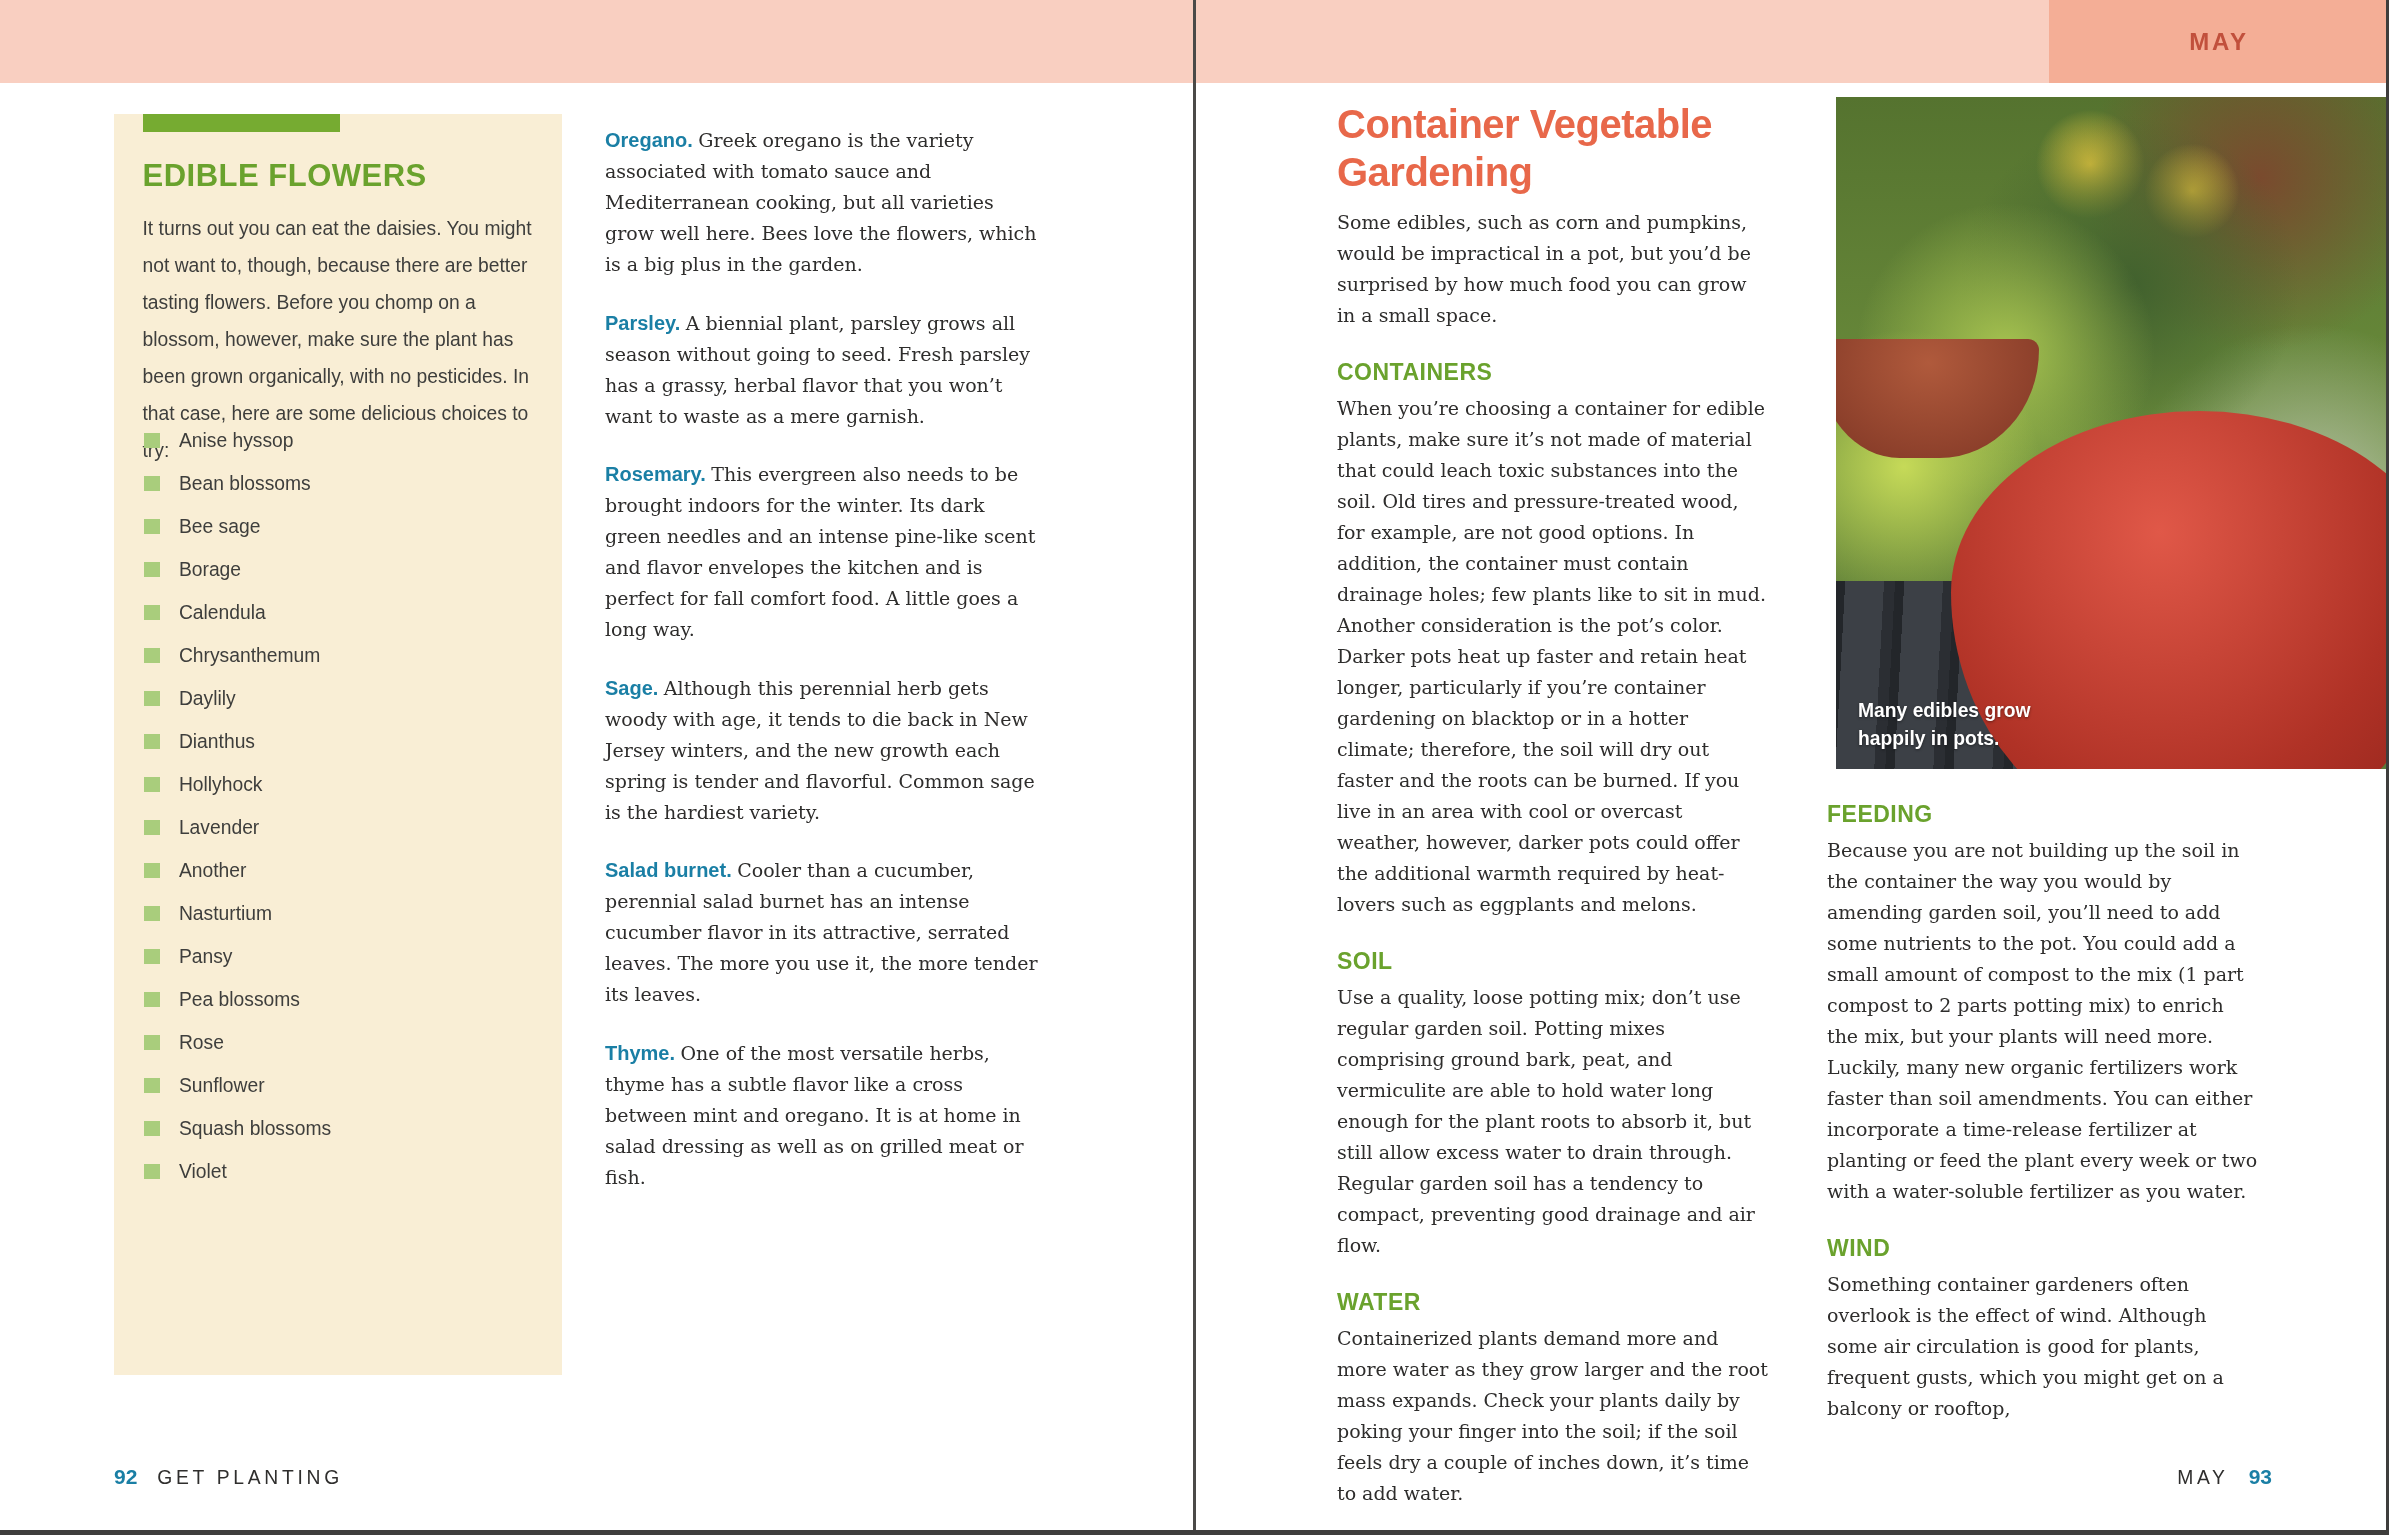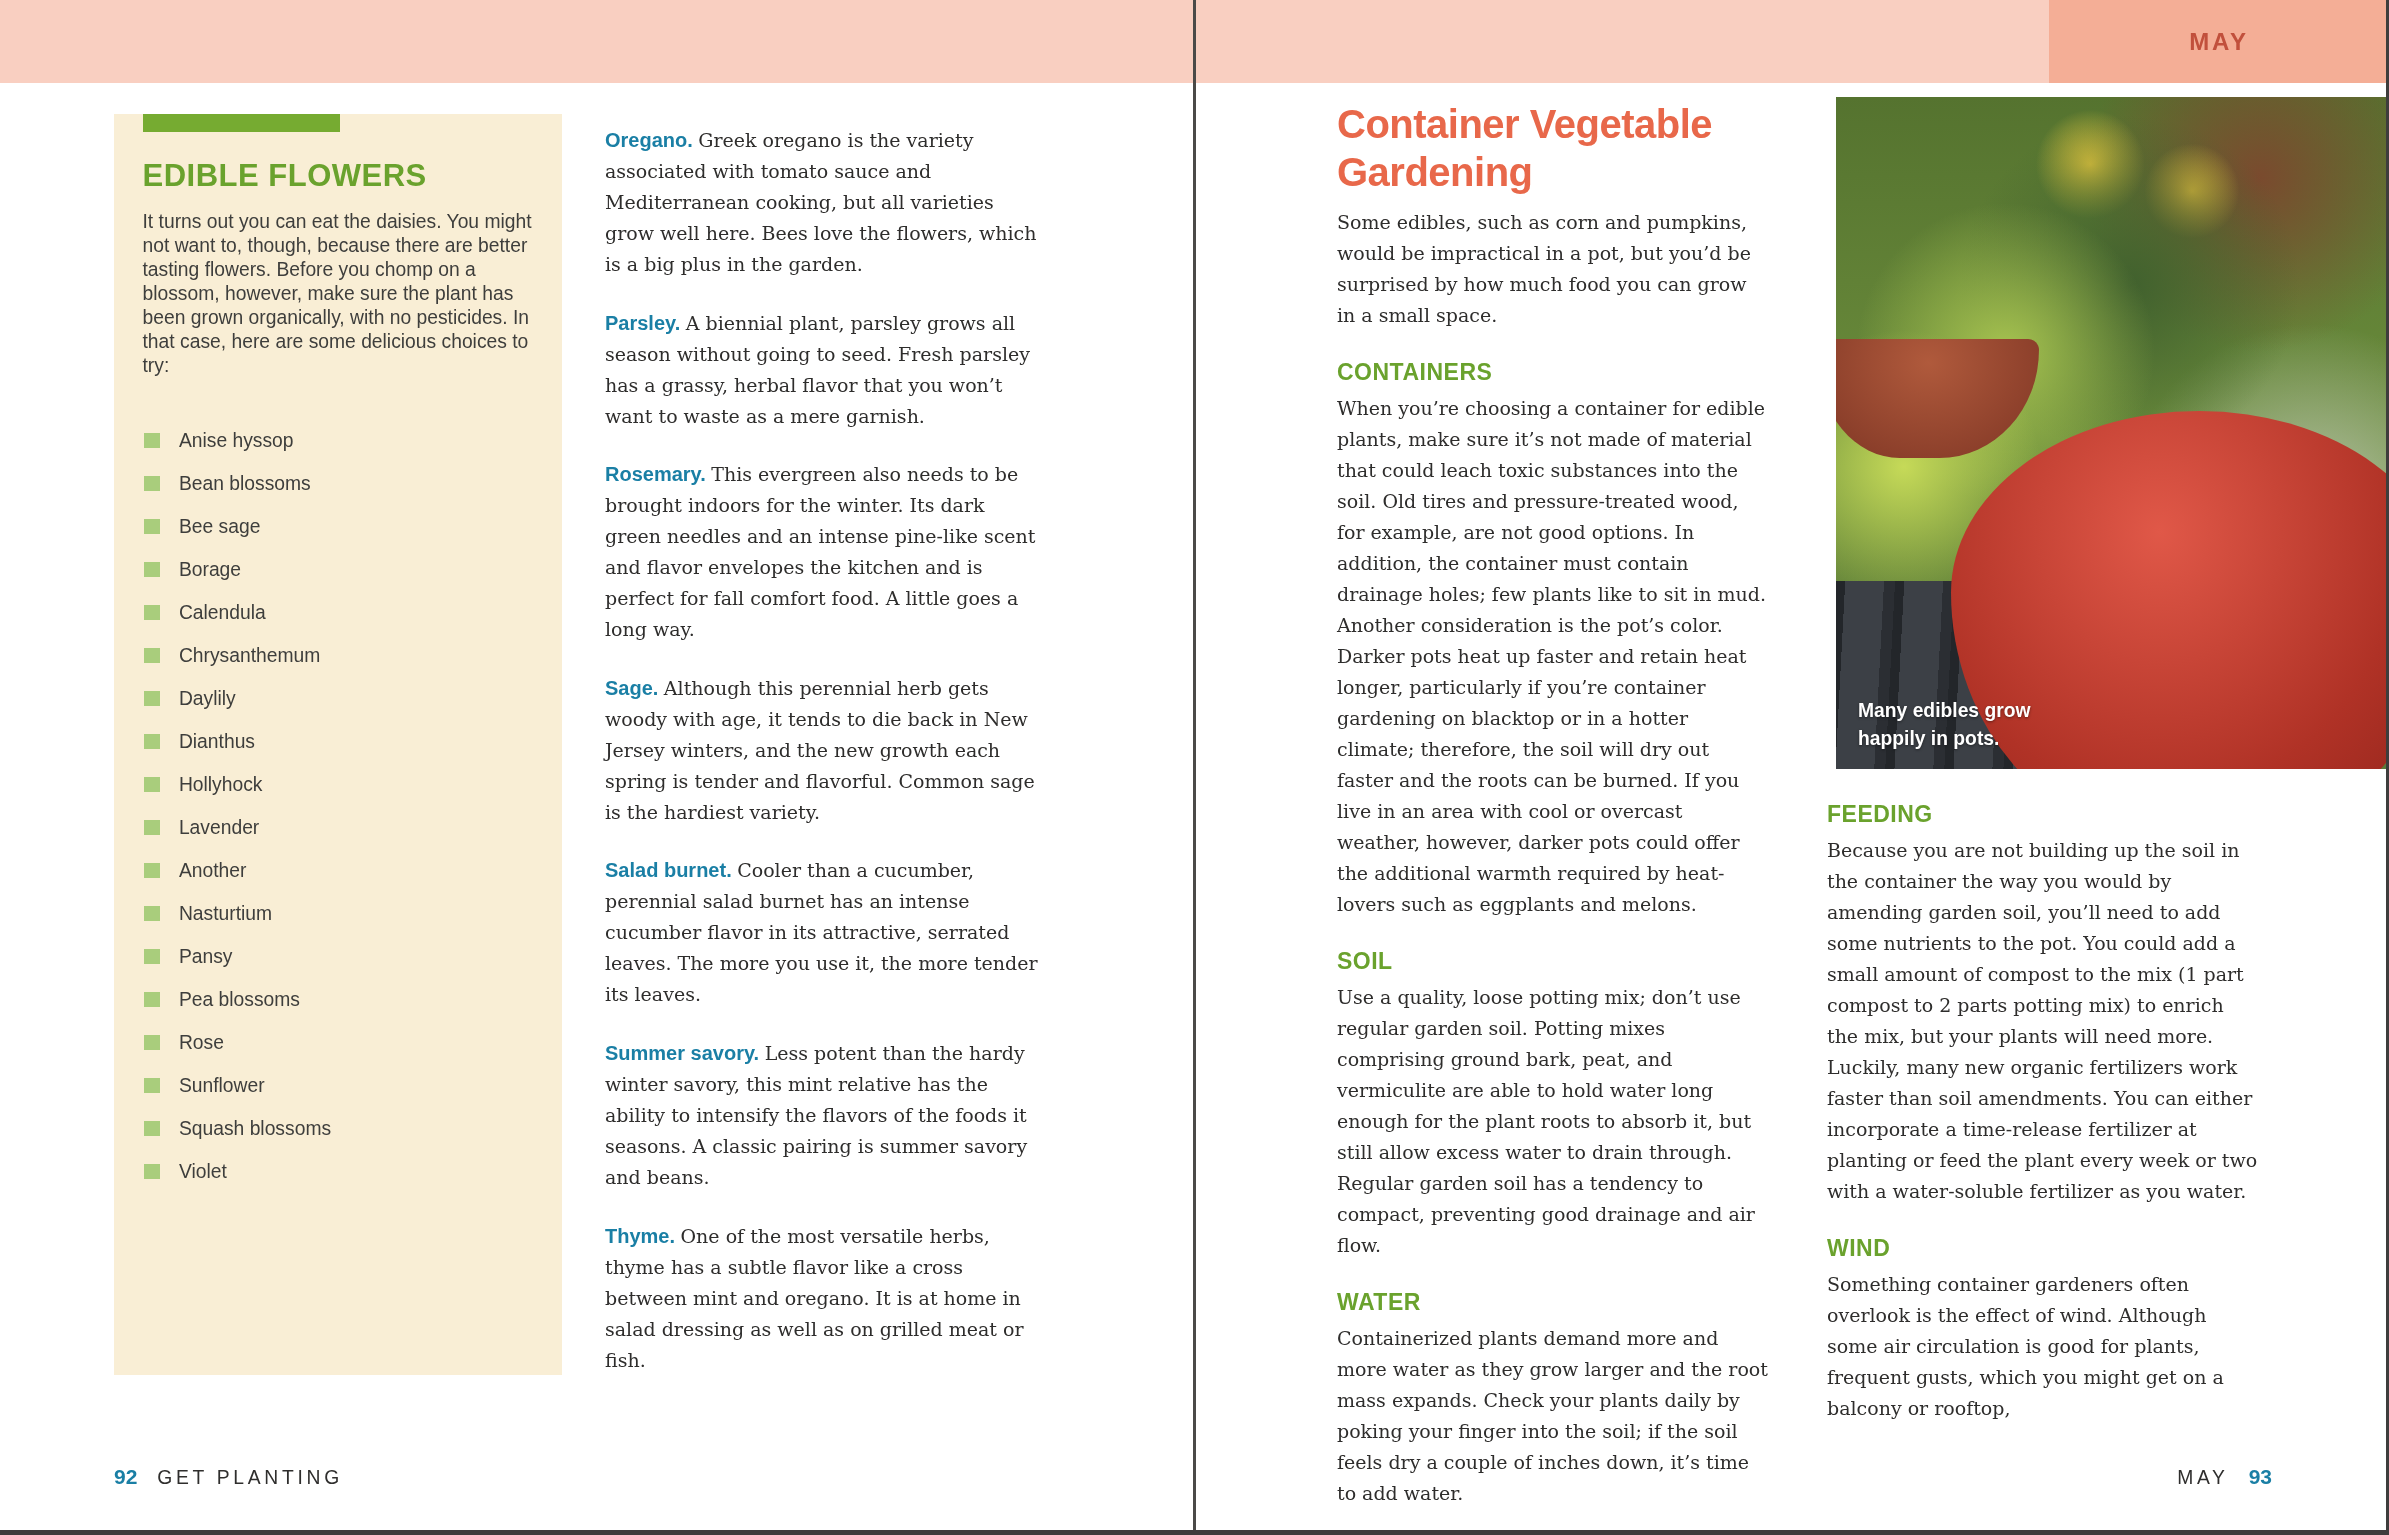--- a/index.html
+++ b/index.html
@@ -19,21 +19,21 @@
   .gutter { position:absolute; left:1193px; top:0; width:2.8px; height:1536px; background:#4b4a48; z-index:5; }
   .edge-right { position:absolute; left:2386px; top:0; width:3.7px; height:1536px; background:#3e3d3c; z-index:6; }
   .edge-bottom { position:absolute; left:0; top:1530px; width:2389px; height:5.5px; background:#3e3d3c; z-index:6; }
 
   
   .sidebar-box { position:absolute; left:114px; top:114px; width:448px; height:1261px; background:#f9eed5; }
   .sidebar-tab { position:absolute; left:28.5px; top:0; width:197px; height:18.4px; background:#76ab31; }
   .sidebar-title { position:absolute; left:28.5px; top:44px; margin:0; font-size:31px; font-weight:bold;
                    color:#6aa22d; letter-spacing:0.5px; }
   .sidebar-intro { position:absolute; left:28.5px; top:96px; width:390px; margin:0;
-                   font-size:19.3px; line-height:24px; color:#3e3e3c; }
+                   font-size:19.3px; line-height:37px; color:#3e3e3c; }
   .sidebar-list { position:absolute; left:30px; top:305px; }
   .sidebar-list .li { display:flex; align-items:center; height:43px; }
   .bullet { width:15.6px; height:15.6px; background:#a9cd7c; margin-right:19.3px; flex:none; }
   .li-label { font-size:19.3px; color:#3e3e3c; }
 
   
   .serif, .herb { font-family:"DejaVu Serif", serif; font-size:19px; line-height:31px;
                   color:#2e2d2c; margin:0; }
   .lead { font-family:"Liberation Sans", sans-serif; font-weight:bold; font-size:20px;
           color:#1a7fa5; padding-right:5.5px; }
@@ -178,21 +178,20 @@
           </div>
       </div>
     </aside>
 
     <div class="herb-col">
       <p class="herb"><span class="lead">Oregano.</span><span>Greek oregano is the variety associated with tomato sauce and Mediterranean cooking, but all varieties grow well here. Bees love the flowers, which is a big plus in the garden.</span></p>
       <p class="herb"><span class="lead">Parsley.</span><span>A biennial plant, parsley grows all season without going to seed. Fresh parsley has a grassy, herbal flavor that you won’t want to waste as a mere garnish.</span></p>
       <p class="herb"><span class="lead">Rosemary.</span><span>This evergreen also needs to be brought indoors for the winter. Its dark green needles and an intense pine-like scent and flavor envelopes the kitchen and is perfect for fall comfort food. A little goes a long way.</span></p>
       <p class="herb"><span class="lead">Sage.</span><span>Although this perennial herb gets woody with age, it tends to die back in New Jersey winters, and the new growth each spring is tender and flavorful. Common sage is the hardiest variety.</span></p>
       <p class="herb"><span class="lead">Salad burnet.</span><span>Cooler than a cucumber, perennial salad burnet has an intense cucumber flavor in its attractive, serrated leaves. The more you use it, the more tender its leaves.</span></p>
-      <p class="herb"><span class="lead">Summer savory.</span><span>Less potent than the hardy winter savory, this mint relative has the ability to intensify the flavors of the foods it seasons. A classic pairing is summer savory and beans.</span></p>
       <p class="herb"><span class="lead">Thyme.</span><span>One of the most versatile herbs, thyme has a subtle flavor like a cross between mint and oregano. It is at home in salad dressing as well as on grilled meat or fish.</span></p>
     </div>
 
     <div class="footer footer-left">
       <span class="pagenum">92</span>
       <span class="footlabel">GET PLANTING</span>
     </div>
   </div>
 
   <div class="gutter"></div>

